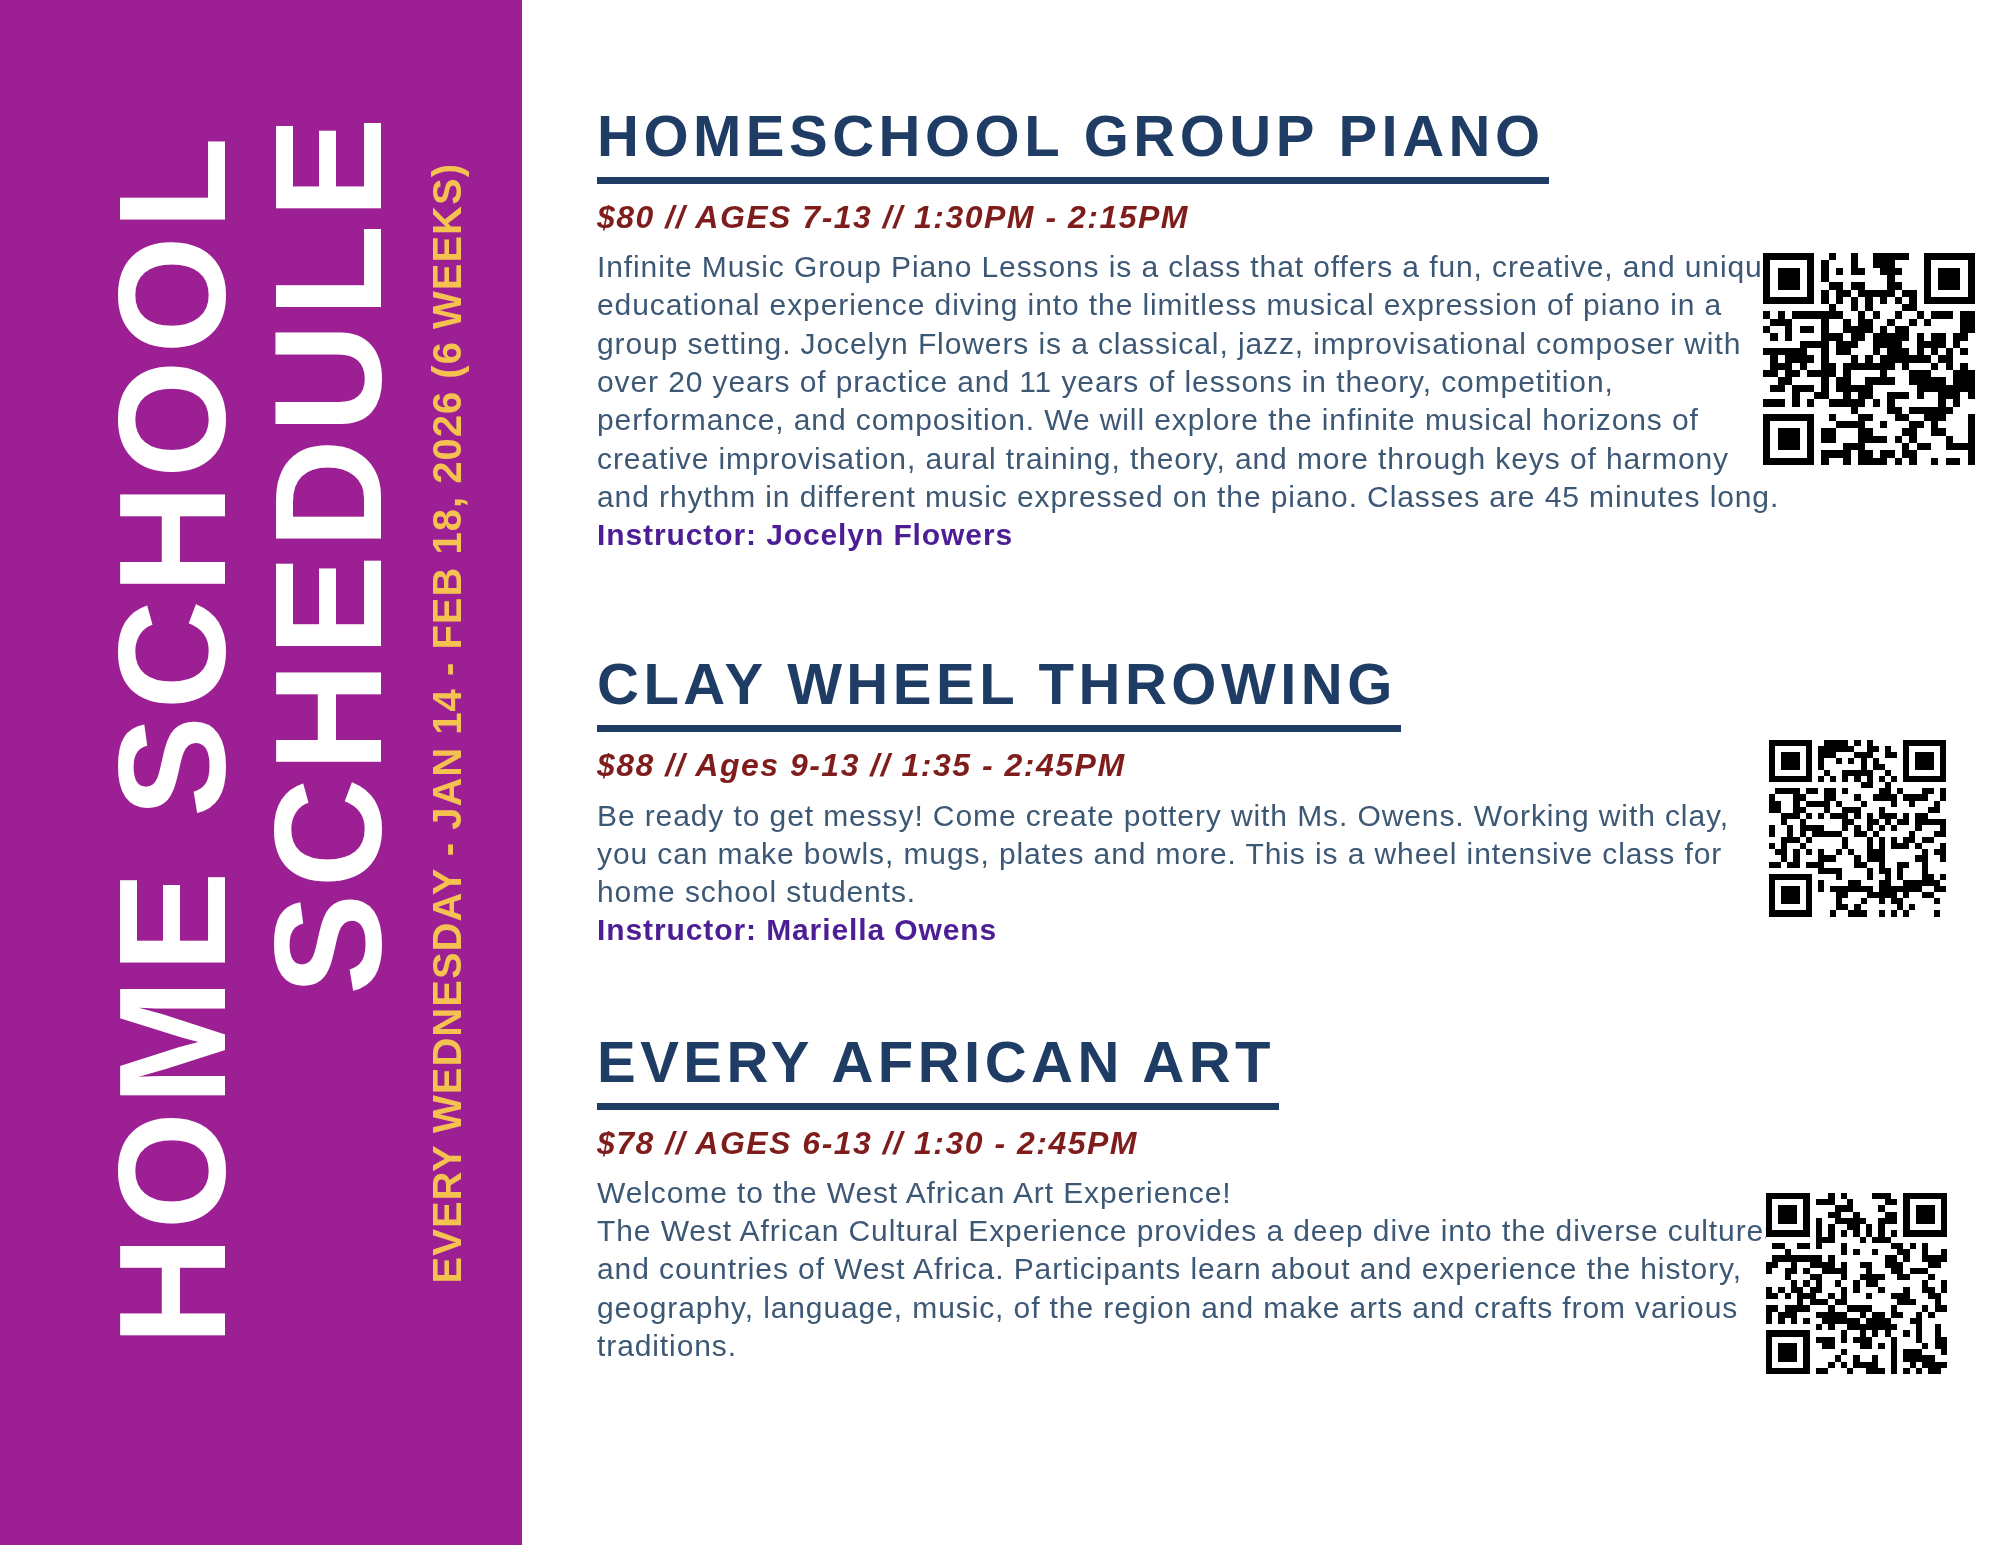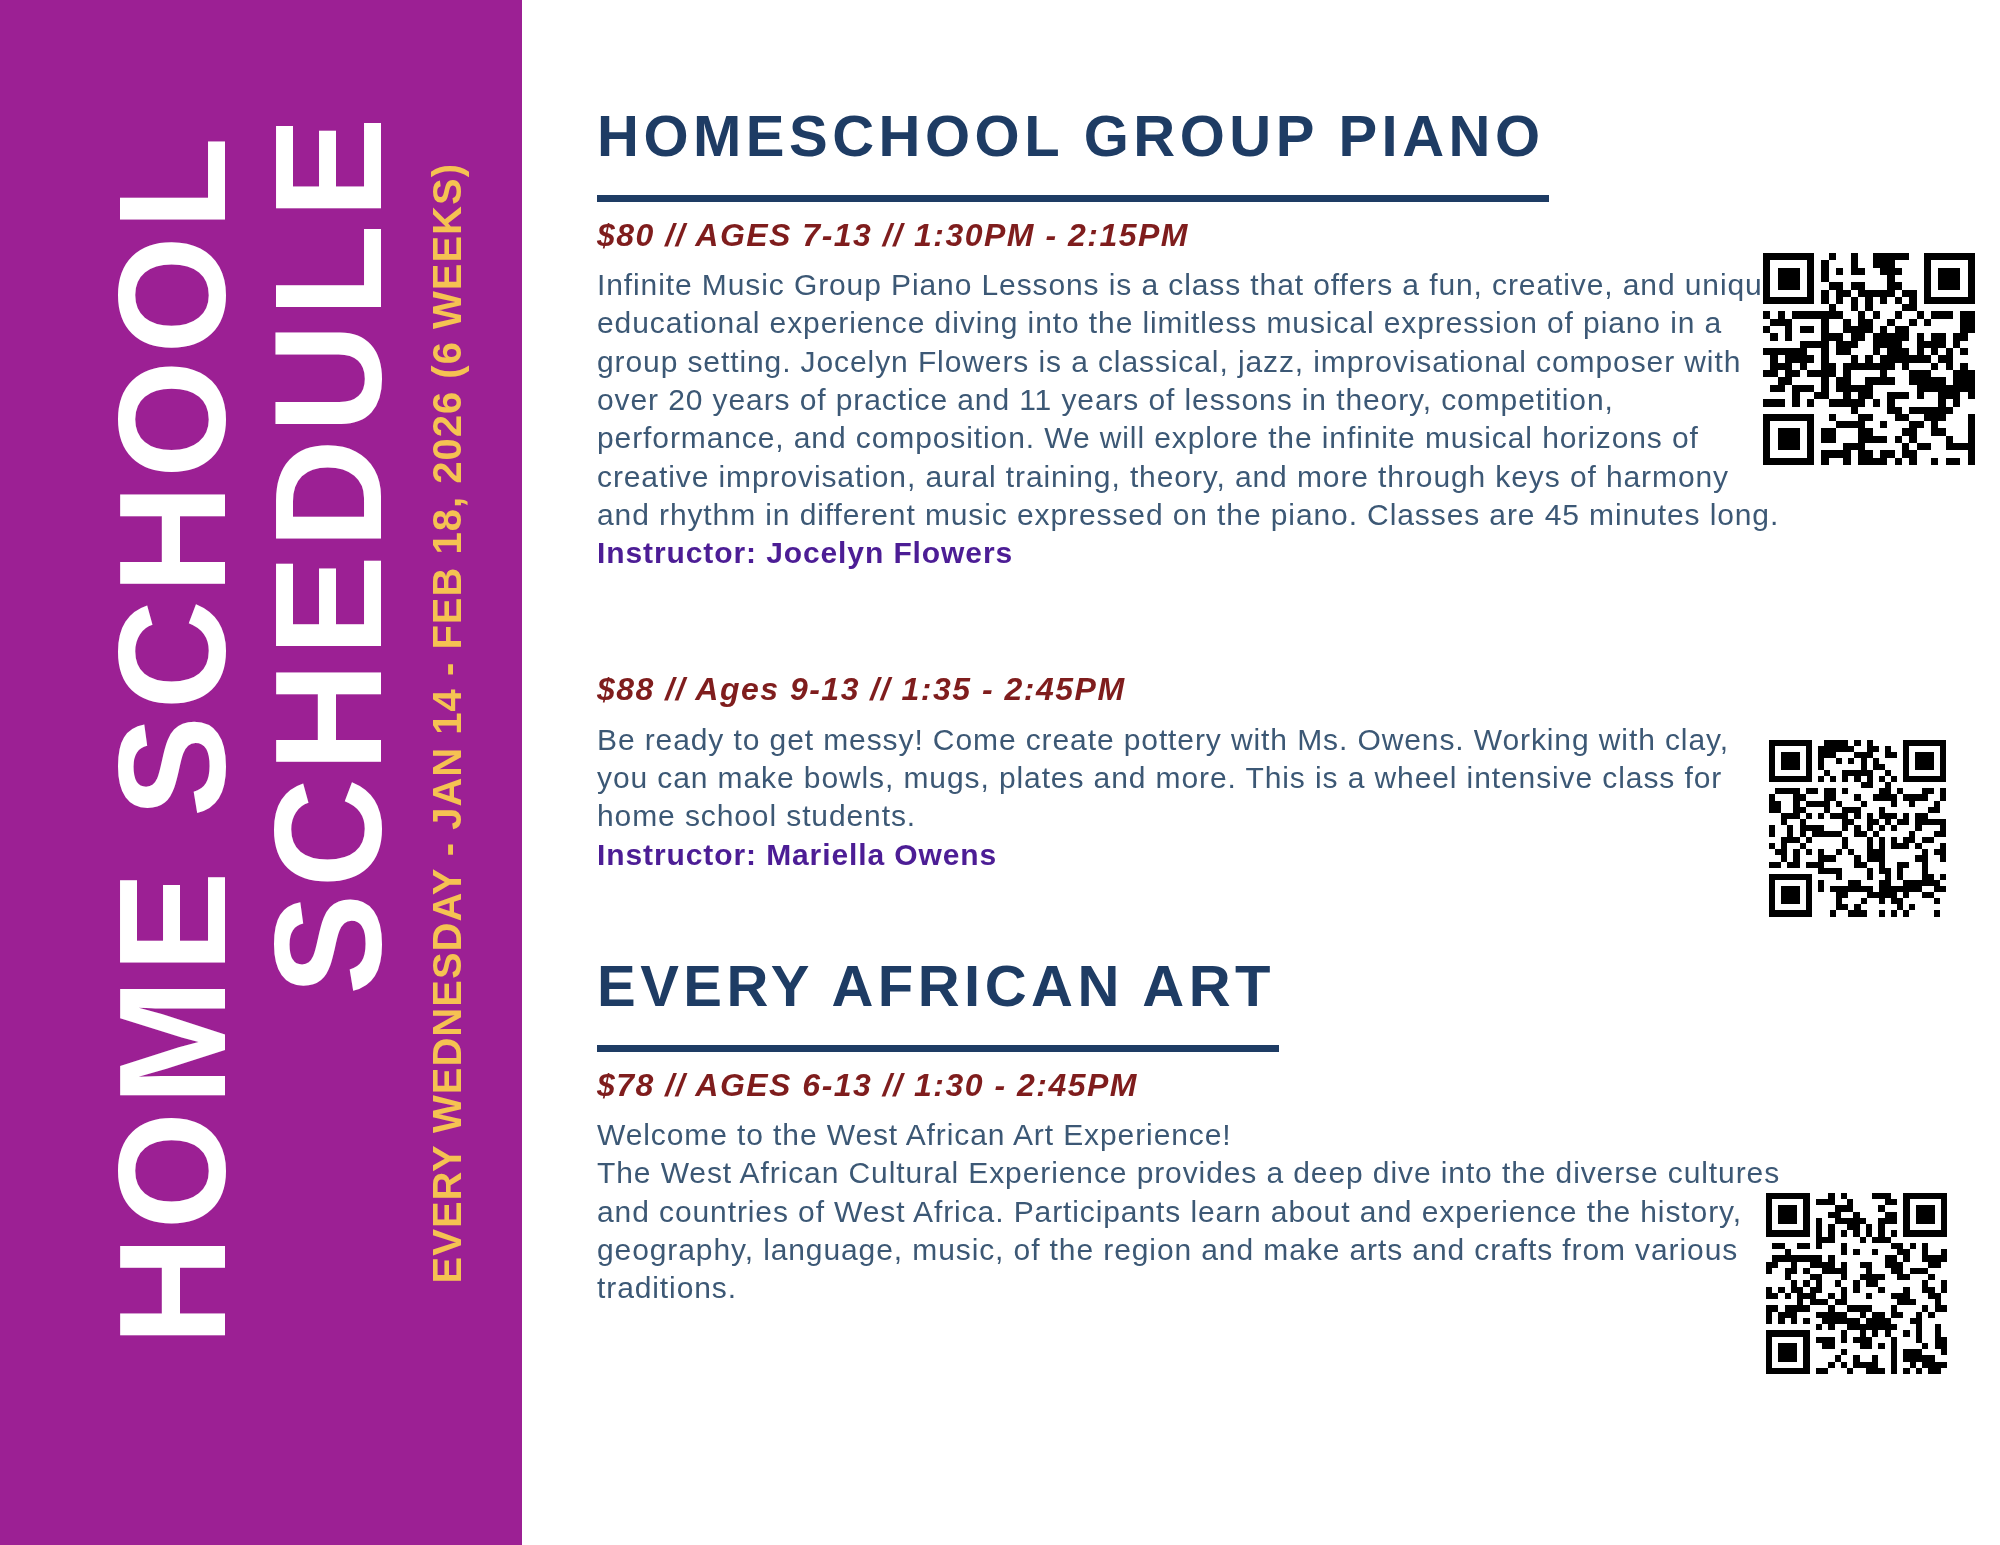--- a/index.html
+++ b/index.html
@@ -41,21 +41,21 @@
   .class-section{position:relative;}
   .sec-1{margin-top:106px;}
   .sec-2{margin-top:100px;}
   .sec-3{margin-top:82px;}
   h2.class-title{
     margin:0;display:inline-block;
     font-size:58px;font-weight:bold;letter-spacing:4.5px;
     line-height:1.05;
     color:#1E3C64;
     border-bottom:7px solid #1E3C64;
-    padding-bottom:28px;padding-right:4px;
+    padding-bottom:10px;padding-right:4px;
   }
   .meta{
     margin:16px 0 0 0;
     font-size:32px;font-weight:bold;font-style:italic;
     letter-spacing:1.5px;line-height:1.1;
     color:#7f1d1d;
   }
   .desc{
     margin:13px 0 0 0;
     font-size:30px;letter-spacing:0.9px;line-height:38.3px;
@@ -86,20 +86,21 @@
 <main class="content">
 
   <section class="class-section sec-1">
     <h2 class="class-title">HOMESCHOOL GROUP PIANO</h2>
     <p class="meta">$80 // AGES 7-13 // 1:30PM - 2:15PM</p>
     <p class="desc">Infinite Music Group Piano Lessons is a class that offers a fun, creative, and unique educational experience diving into the limitless musical expression of piano in a group setting. Jocelyn Flowers is a classical, jazz, improvisational composer with over 20 years of practice and 11 years of lessons in theory, competition, performance, and composition. We will explore the infinite musical horizons of creative improvisation, aural training, theory, and more through keys of harmony and rhythm in different music expressed on the piano. Classes are 45 minutes long.</p>
     <p class="instructor">Instructor: Jocelyn Flowers</p>
   </section>
 
   <section class="class-section sec-2">
+    <h2 class="class-title">CLAY WHEEL THROWING</h2>
     <p class="meta">$88 // Ages 9-13 // 1:35 - 2:45PM</p>
     <p class="desc">Be ready to get messy! Come create pottery with Ms. Owens. Working with clay, you can make bowls, mugs, plates and more. This is a wheel intensive class for home school students.</p>
     <p class="instructor">Instructor: Mariella Owens</p>
   </section>
 
   <section class="class-section sec-3">
     <h2 class="class-title">EVERY AFRICAN ART</h2>
     <p class="meta">$78 // AGES 6-13 // 1:30 - 2:45PM</p>
     <p class="desc">Welcome to the West African Art Experience!
 The West African Cultural Experience provides a deep dive into the diverse cultures and countries of West Africa. Participants learn about and experience the history, geography, language, music, of the region and make arts and crafts from various traditions.</p>

